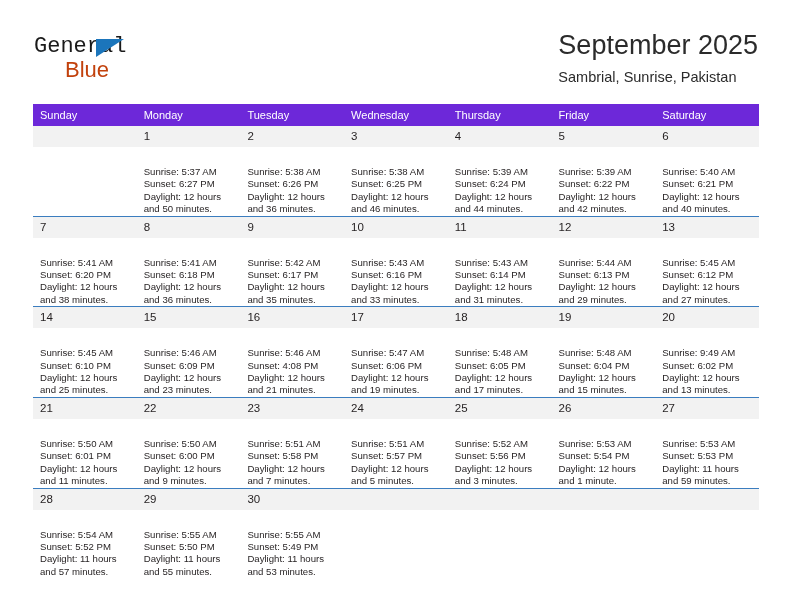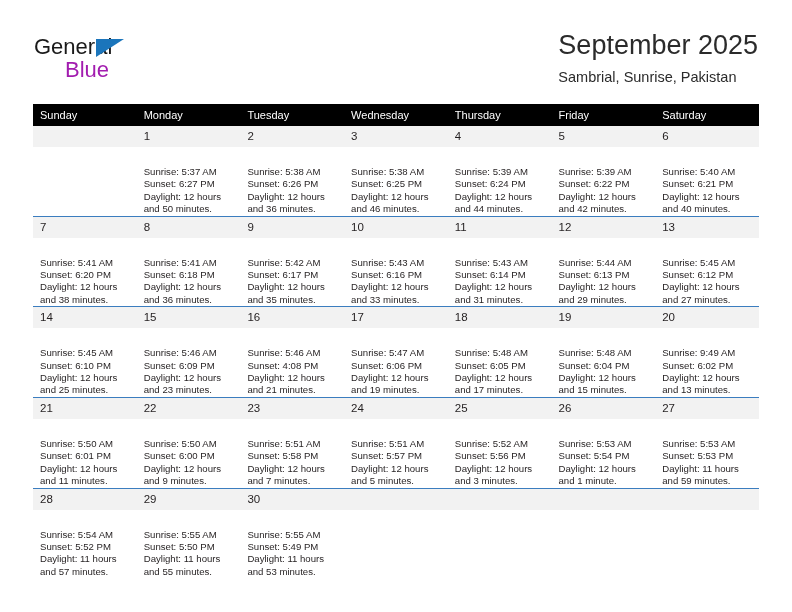--- a/index.html
+++ b/index.html
@@ -36,38 +36,38 @@
     width: 160px;
     height: 52px;
   }
   .logo-general {
     position: absolute;
     left: 0;
     top: 0;
     font-size: 22px;
     letter-spacing: 0px;
     color: #1a1a1a;
-    font-family: Liberation Sans, sans-serif;
+    font-family: Liberation Mono, monospace;
     line-height: 26px;
   }
   .logo-tri {
     position: absolute;
     left: 62px;
     top: 5px;
     width: 0;
     height: 0;
     border-left: 28px solid #1b75bb;
     border-bottom: 18px solid transparent;
   }
   .logo-blue {
     position: absolute;
     left: 31px;
     top: 23px;
     font-size: 22px;
-    color: #a21caf;
+    color: #c2410c;
     font-family: "Liberation Sans", sans-serif;
     line-height: 26px;
   }
 
   .title-block {
     position: absolute;
     right: 34px;
     top: 28px;
   }
   .month-title {
@@ -87,21 +87,21 @@
   
   .calendar {
     position: absolute;
     left: 33px;
     top: 104px;
     width: 726px;
     border-collapse: collapse;
     table-layout: fixed;
   }
   .calendar th {
-    background: #000000;
+    background: #6d28d9;
     color: #ffffff;
     font-size: 11px;
     font-weight: normal;
     text-align: left;
     padding: 5px 0 5px 7px;
     height: 12px;
     border: none;
   }
   .calendar td {
     vertical-align: top;

